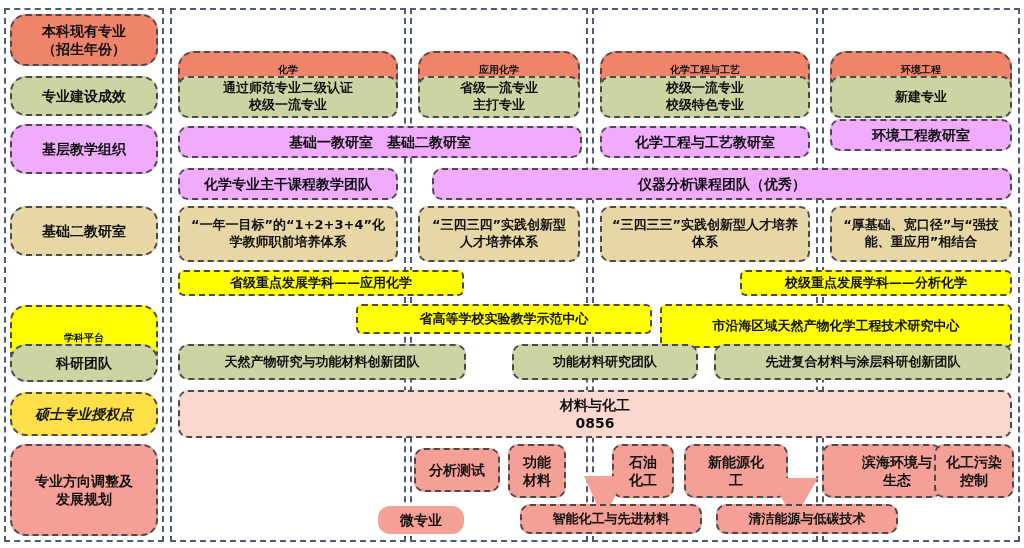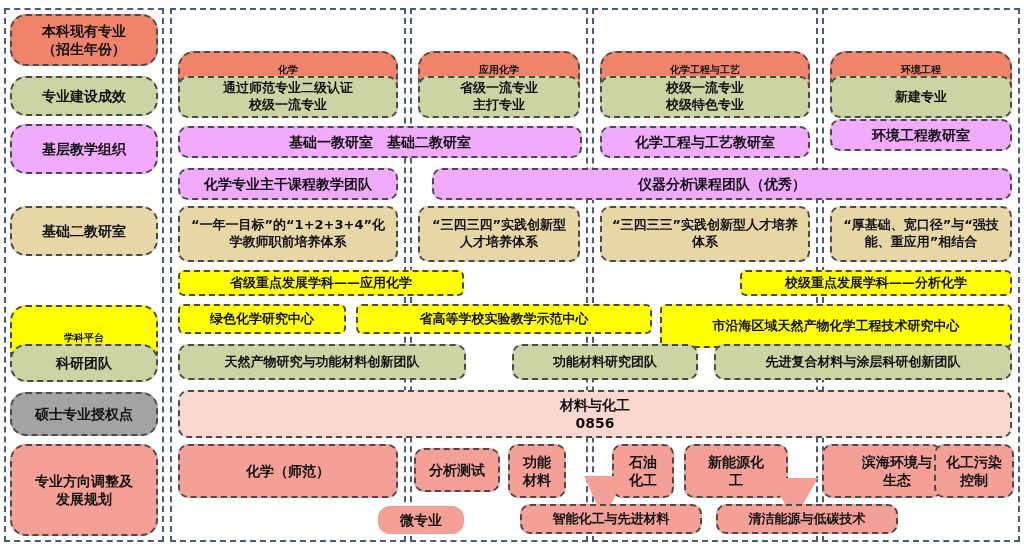--- a/index.html
+++ b/index.html
@@ -20,21 +20,21 @@
   .f14 { font-size:14px; }
   .f13 { font-size:13px; }
 
   .c-salmon    { background:#F0846A; }
   .c-green     { background:#CBD4A2; }
   .c-blue      { background:#f0abfc; }
   .c-tan       { background:#E7D6A6; }
   .c-yellow    { background:#FFFF00; }
   .c-pink      { background:#FAD8D0; }
   .c-rose      { background:#F5A096; }
-  .c-lightpink { background:#a3a3a3; }
+  .c-lightpink { background:#fde047;font-style:italic; }
 
   .funnel {
     position:absolute; background:#F5A096;
     clip-path:polygon(0 0, 100% 0, 62% 100%, 38% 100%);
   }
   .micro-label { border:none; border-radius:12px; }
 </style>
 </head>
 <body>
 
@@ -82,32 +82,30 @@
   <div class="box c-blue f14" style="left:432px; top:168px; width:580px; height:32px;">仪器分析课程团队（优秀）</div>
 
   <div class="box c-tan f13" style="left:178px; top:206px; width:220px; height:56px;">“一年一目标”的“1+2+3+4”化学教师职前培养体系</div>
   <div class="box c-tan f13" style="left:418px; top:206px; width:162px; height:56px;">“三四三四”实践创新型人才培养体系</div>
   <div class="box c-tan f13" style="left:600px; top:206px; width:210px; height:56px;">“三四三三”实践创新型人才培养体系</div>
   <div class="box c-tan f13" style="left:830px; top:206px; width:182px; height:56px;">“厚基础、宽口径”与“强技能、重应用”相结合</div>
 
   <div class="box c-yellow r6 f13" style="left:178px; top:270px; width:286px; height:26px;">省级重点发展学科——应用化学</div>
   <div class="box c-yellow r6 f13" style="left:740px; top:270px; width:272px; height:26px;">校级重点发展学科——分析化学</div>
 
-  <div class="box c-yellow r6 f13" style="left:178px; top:304px; width:168px; height:30px;">绿色化学研究中心</div>
   <div class="box c-yellow r6 f13" style="left:356px; top:304px; width:296px; height:30px;">省高等学校实验教学示范中心</div>
   <div class="box c-yellow r6 f13" style="left:660px; top:304px; width:352px; height:44px;">市沿海区域天然产物化学工程技术研究中心</div>
 
   <div class="box c-green f13" style="left:178px; top:344px; width:288px; height:36px;">天然产物研究与功能材料创新团队</div>
   <div class="box c-green f13" style="left:512px; top:344px; width:186px; height:36px;">功能材料研究团队</div>
   <div class="box c-green f13" style="left:714px; top:344px; width:298px; height:36px;">先进复合材料与涂层科研创新团队</div>
 
   <div class="box c-pink f14" style="left:178px; top:390px; width:834px; height:48px;">材料与化工
 0856</div>
 
-  <div class="box c-rose f14" style="left:178px; top:444px; width:220px; height:54px;">化学（师范）</div>
   <div class="box c-rose f14" style="left:414px; top:448px; width:86px;  height:44px;">分析测试</div>
   <div class="box c-rose f14" style="left:612px; top:444px; width:62px;  height:54px;">石油
 化工</div>
   <div class="box c-rose f14" style="left:508px; top:444px; width:58px;  height:54px;">功能
 材料</div>
   <div class="box c-rose f14" style="left:684px; top:444px; width:104px; height:54px;">新能源化
 工</div>
   <div class="box c-rose f14" style="left:822px; top:444px; width:120px; height:54px;padding-left:36px;">滨海环境与
 生态</div>
   <div class="box c-rose f14" style="left:934px; top:444px; width:80px;  height:54px;">化工污染

